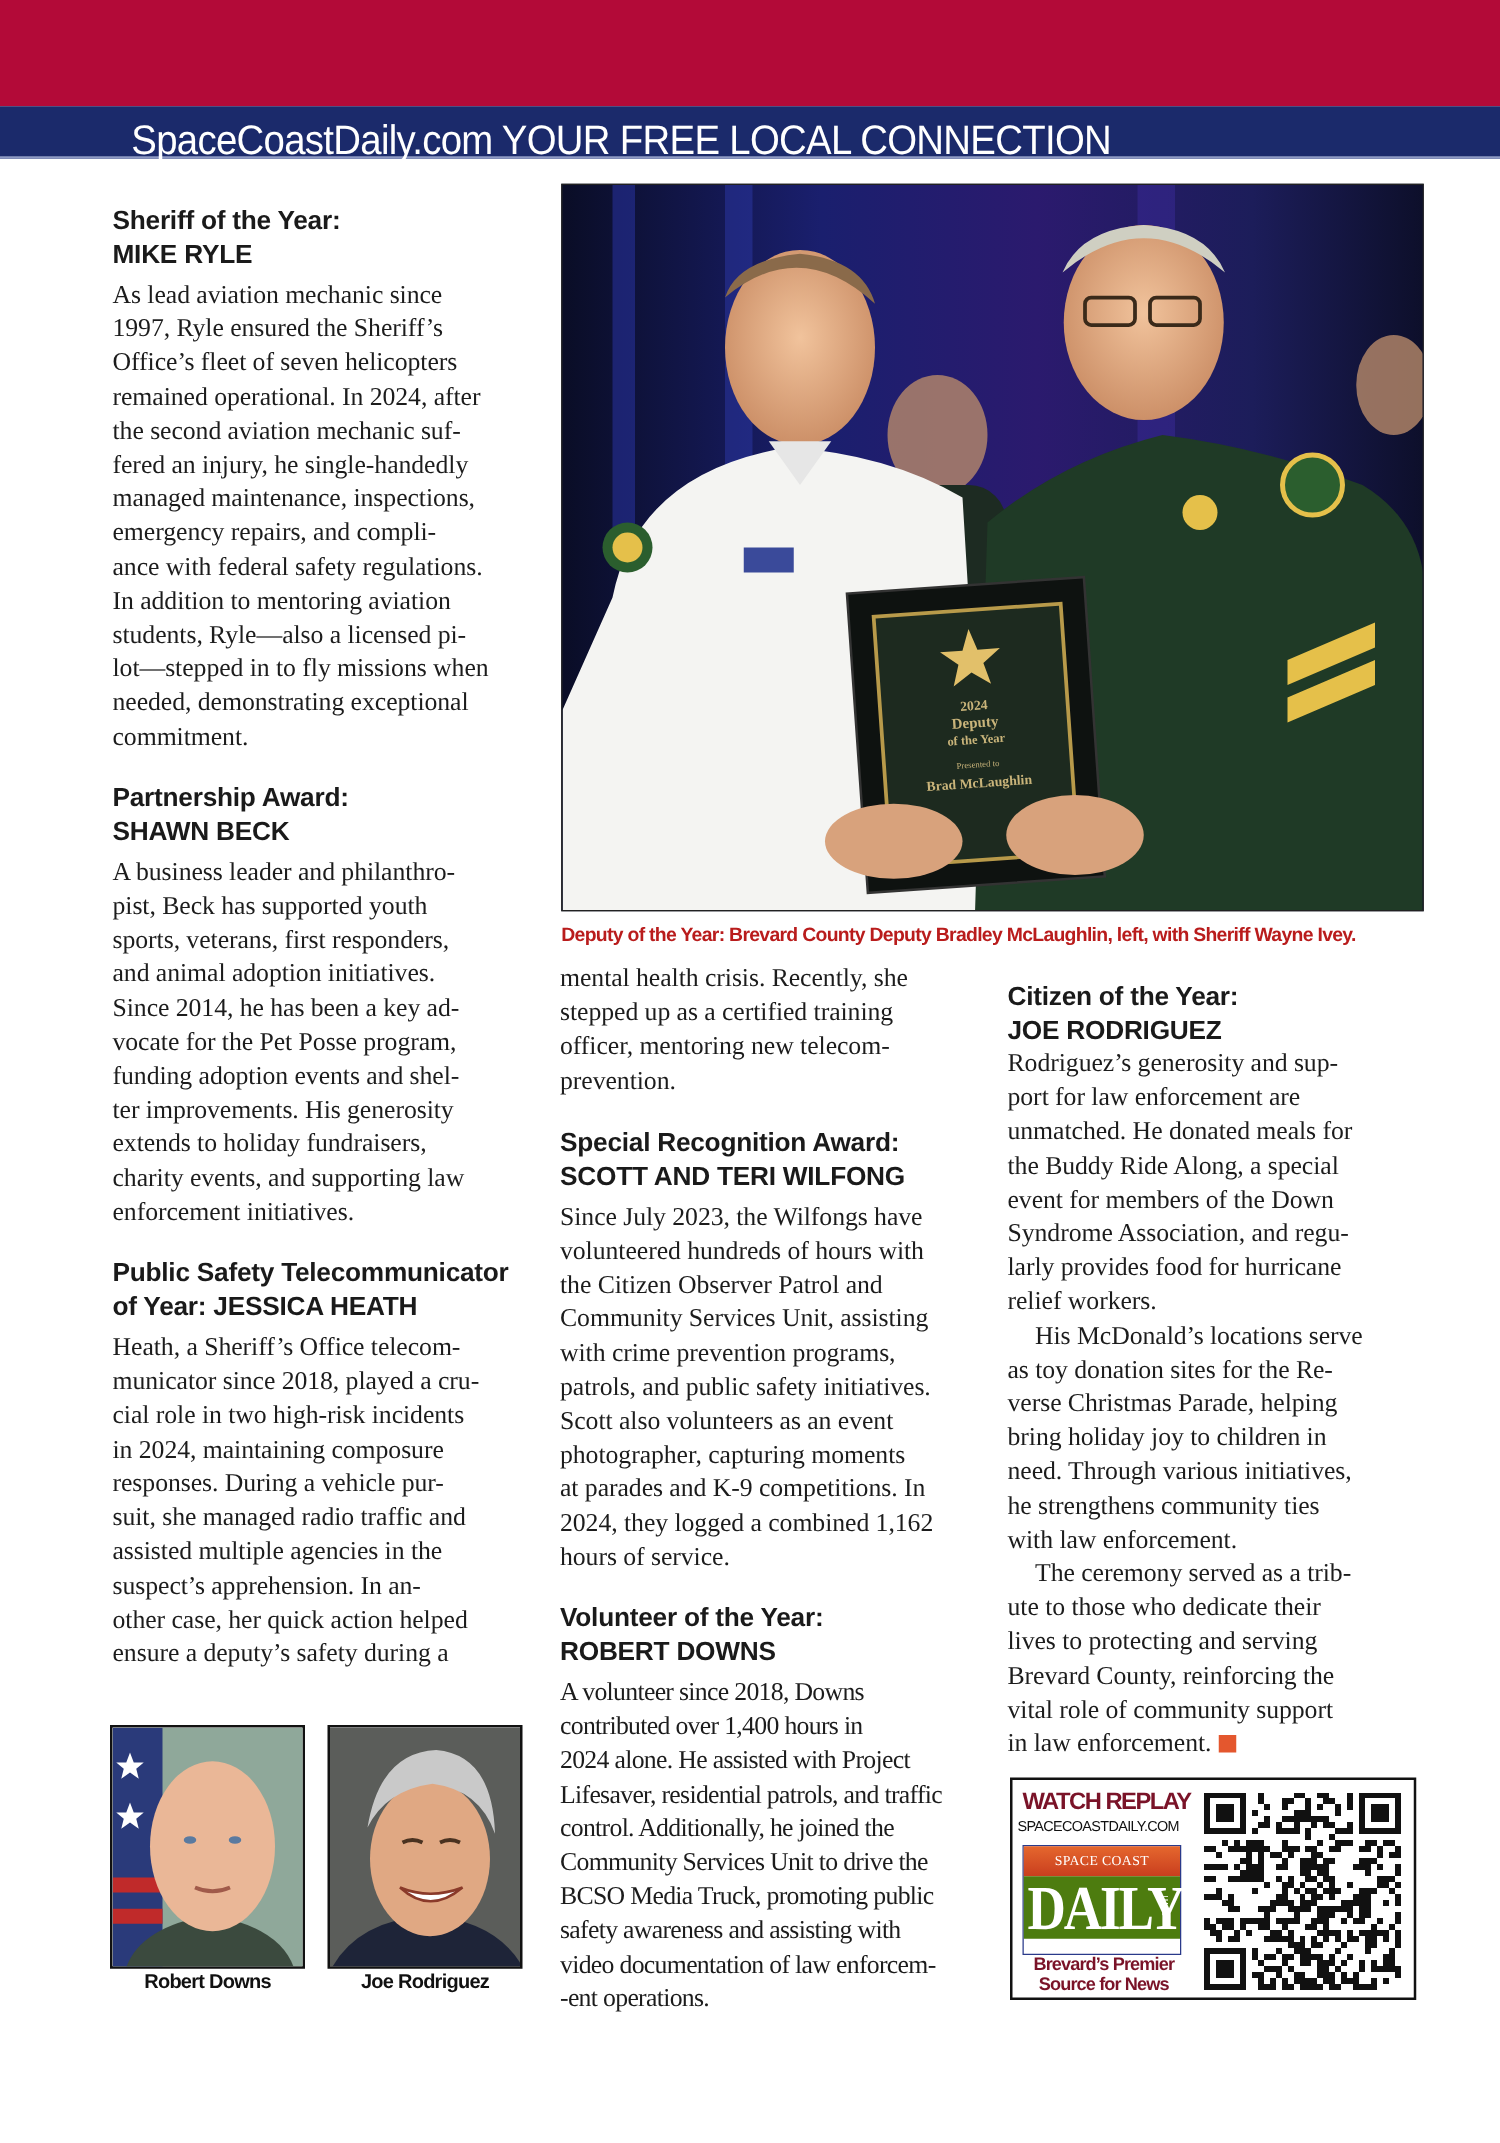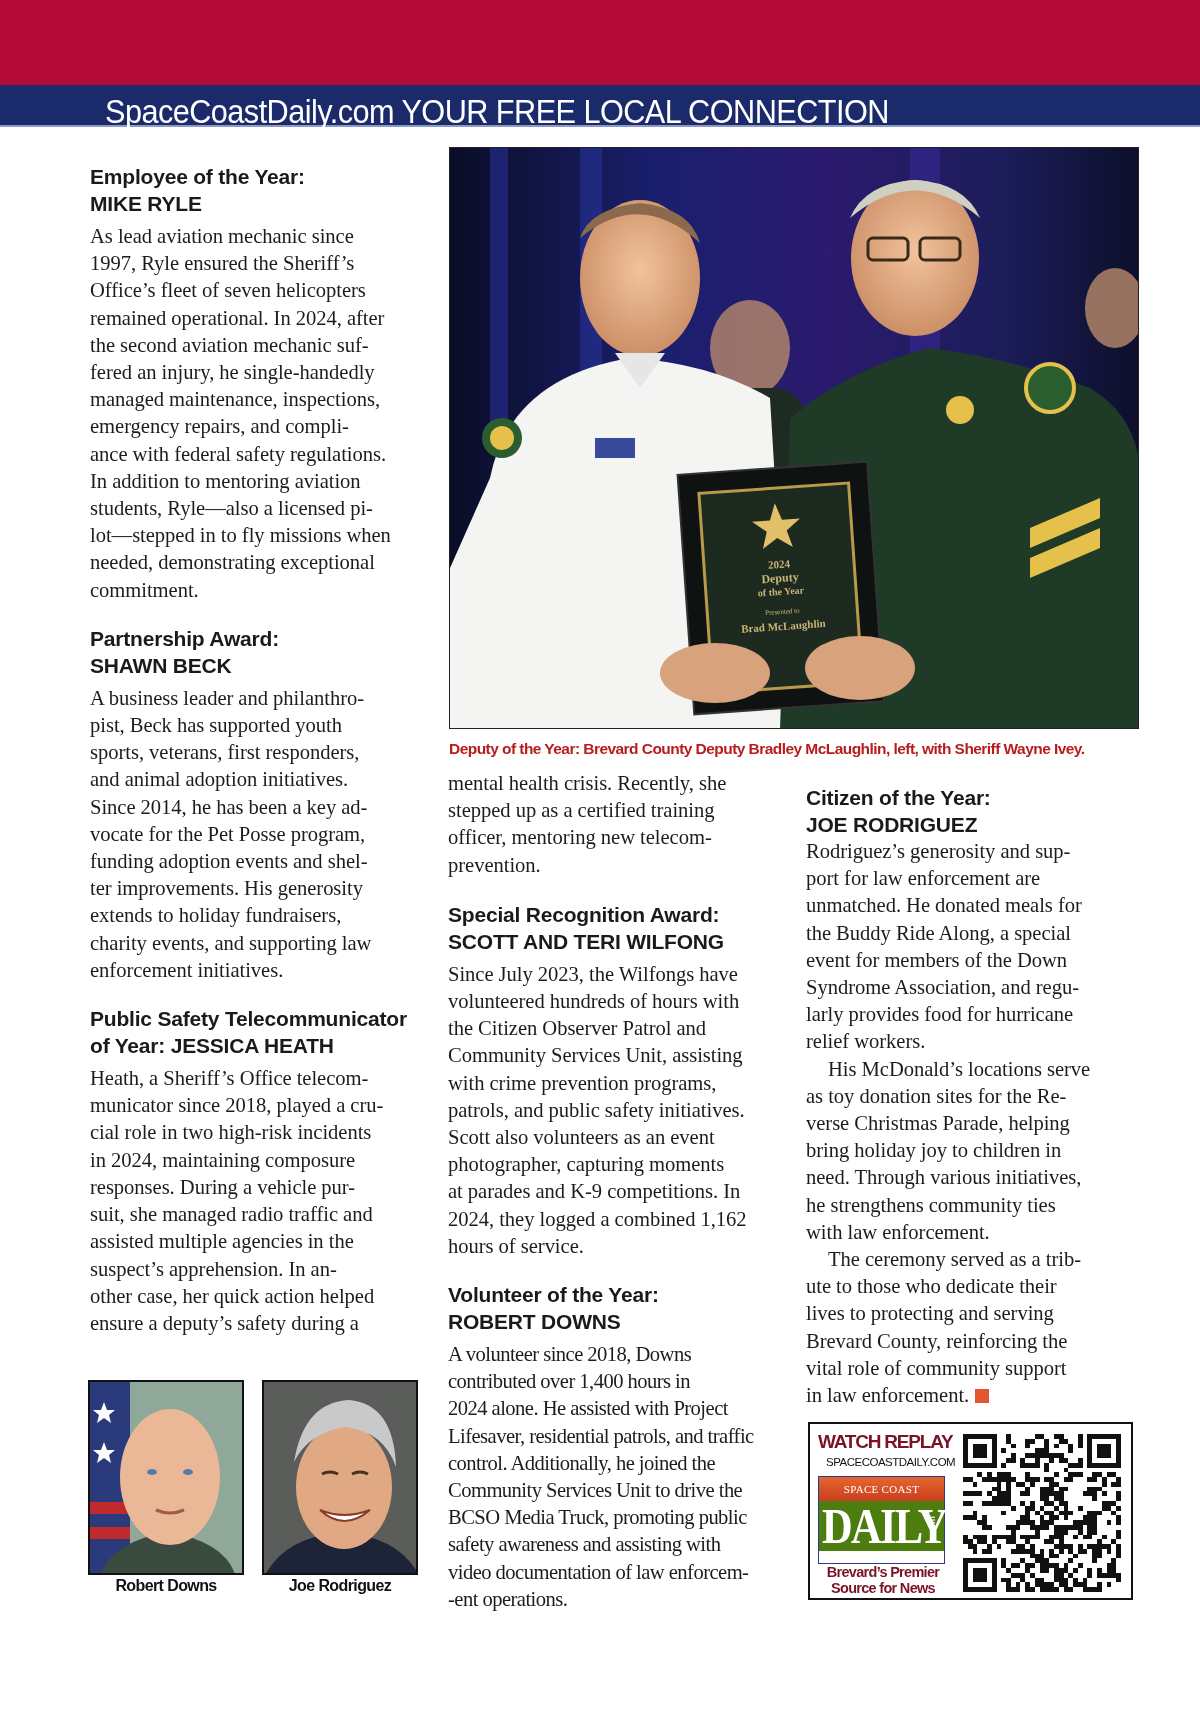--- a/index.html
+++ b/index.html
@@ -29,41 +29,41 @@
 
   .headshot { position: absolute; top: 1380px; width: 156px; height: 195px; overflow: hidden; border: 2px solid #111; }
   .hs-downs { left: 88px; }
   .hs-rodriguez { left: 262px; }
   .hs-label { position: absolute; top: 1577px; width: 156px; text-align: center; font-family: "Liberation Sans", "DejaVu Sans", sans-serif; font-weight: bold; font-size: 16px; letter-spacing: -0.6px; color: #111; }
   .lbl-downs { left: 88px; }
   .lbl-rodriguez { left: 262px; }
 
   .ad { position: absolute; left: 808px; top: 1422px; width: 325px; height: 178px; border: 2.5px solid #111; background: #fff; }
   .ad .watch { position: absolute; left: 8px; top: 7px; font-family: "Liberation Sans", "DejaVu Sans", sans-serif; font-weight: bold; font-size: 19px; color: #7a1328; letter-spacing: -1.2px; }
-  .ad .url { position: absolute; left: 16px; top: 32px; font-family: "Liberation Sans", "DejaVu Sans", sans-serif; font-size: 11.5px; color: #111; letter-spacing: -0.5px; }
+  .ad .url { position: absolute; left: 4px; top: 32px; font-family: "Liberation Sans", "DejaVu Sans", sans-serif; font-size: 11.5px; color: #111; letter-spacing: -0.5px; }
   .ad .logo { position: absolute; left: 8px; top: 52px; width: 127px; height: 88px; border: 1px solid #2a3a8a; }
   .ad .logo .top { height: 24px; background: linear-gradient(#e5672e, #c93e1e); color: #fff; font-family: "Liberation Serif", "DejaVu Serif", serif; font-size: 11px; text-align: center; line-height: 24px; letter-spacing: 0.3px; }
   .ad .logo .bottom { height: 50px; background: #4d7c0f; position: relative; }
   .ad .logo .daily { position: absolute; left: 3px; top: -4px; font-family: "Liberation Serif", "DejaVu Serif", serif; font-weight: bold; font-size: 50px; color: #fff; letter-spacing: -2px; transform: scaleX(0.85); transform-origin: left center; }
   .ad .logo .dotcom { position: absolute; right: 2px; top: 20px; font-size: 9px; color: #fff; transform: rotate(-90deg); font-family: "Liberation Sans", "DejaVu Sans", sans-serif; }
   .ad .tagline { position: absolute; left: 8px; top: 140px; width: 130px; font-family: "Liberation Sans", "DejaVu Sans", sans-serif; font-weight: bold; font-size: 14.5px; line-height: 16px; color: #7a1328; letter-spacing: -0.7px; text-align: center; }
   .ad .qr { position: absolute; left: 152px; top: 10px; width: 160px; height: 158px; }
 </style>
 </head>
 <body>
 
 <div class="red-bar"></div>
 <div class="blue-bar">
   <div class="title">SpaceCoastDaily.com YOUR FREE LOCAL CONNECTION</div>
 </div>
 
 <div class="col col-left">
   <div class="section">
     <div class="head">
-      <div>Employee of the Year:</div>
+      <div>Sheriff of the Year:</div>
       <div>MIKE RYLE</div>
     </div>
     <div class="body">
         <span class="line">As lead aviation mechanic since</span>
         <span class="line">1997, Ryle ensured the Sheriff’s</span>
         <span class="line">Office’s fleet of seven helicopters</span>
         <span class="line">remained operational. In 2024, after</span>
         <span class="line">the second aviation mechanic suf-</span>
         <span class="line">fered an injury, he single-handedly</span>
         <span class="line">managed maintenance, inspections,</span>

